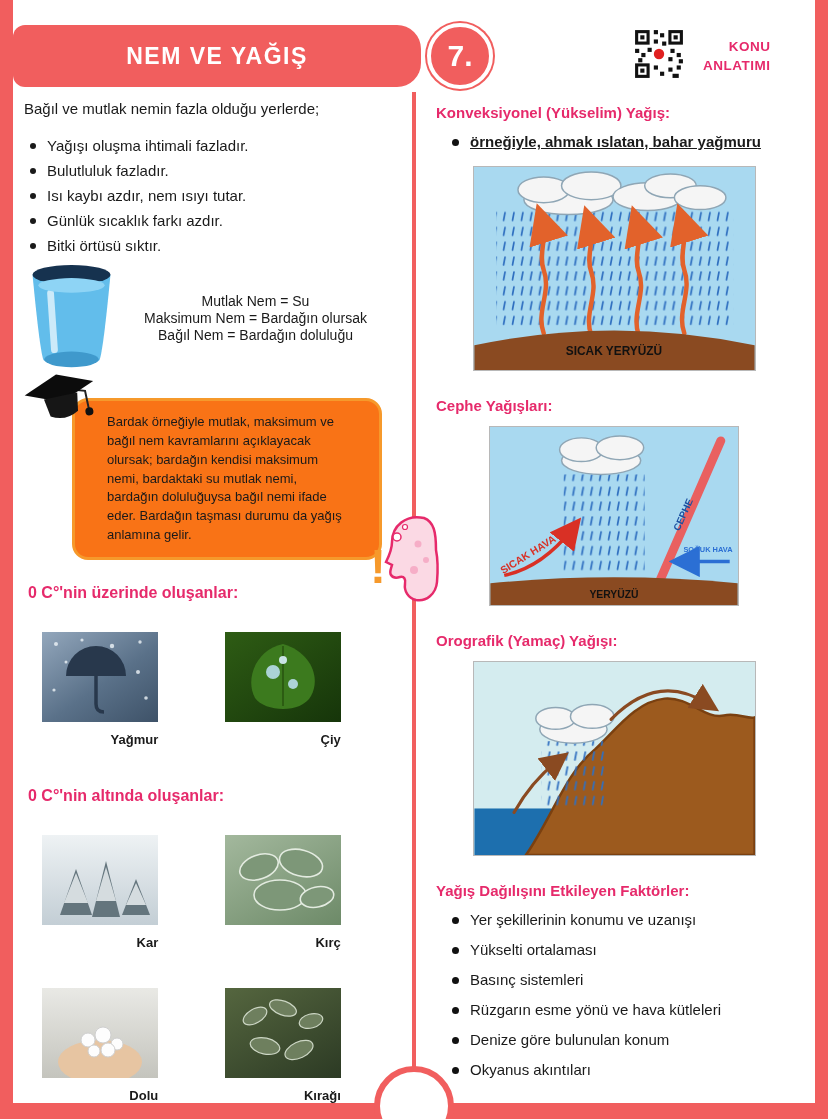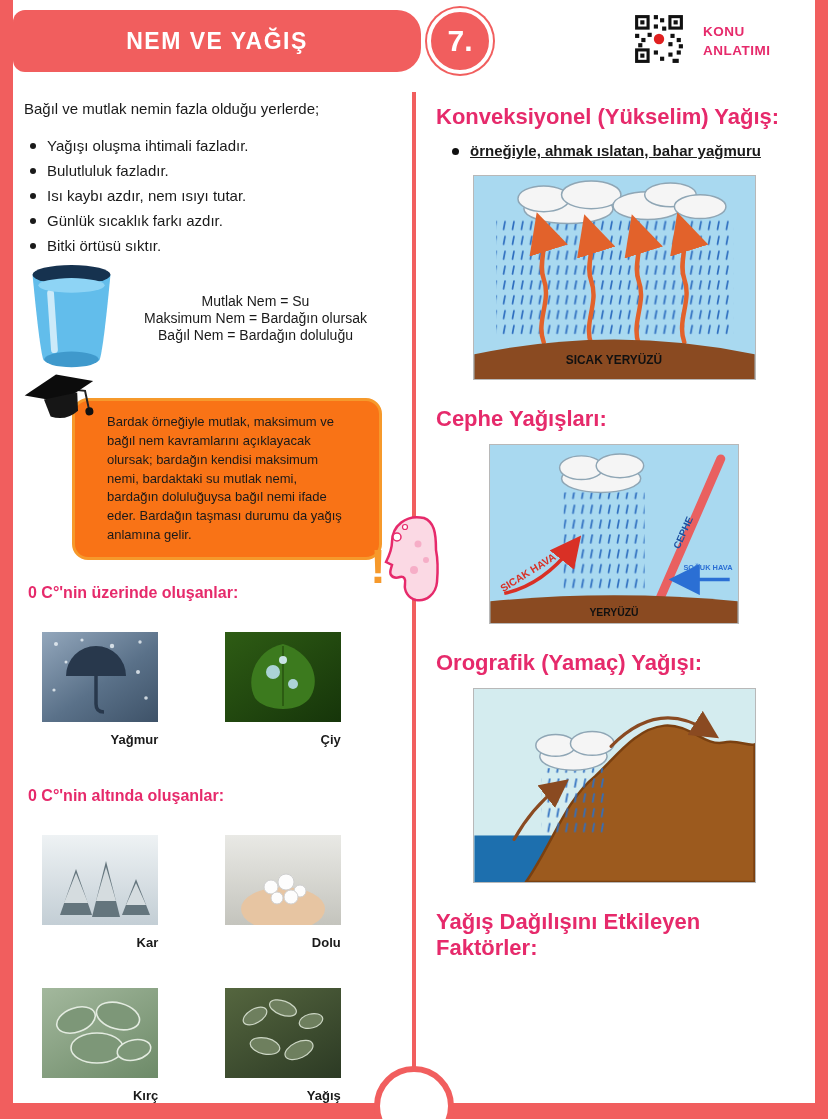--- a/index.html
+++ b/index.html
@@ -9,21 +9,21 @@
 
   
   .edge { position:absolute; top:0; bottom:0; width:13px; background:var(--accent,#f15e5e); z-index:6; }
   .edge.left { left:0; } .edge.right { right:0; }
   .bottom-bar { position:absolute; left:0; right:0; bottom:0; height:16px; background:var(--accent,#f15e5e); z-index:6; }
   .divider { position:absolute; left:412px; top:92px; width:4px; height:982px; background:var(--accent,#f15e5e); z-index:1; }
   .footer-circle { position:absolute; left:374px; top:1066px; width:80px; height:80px; background:#fff;
                    border:6px solid var(--accent,#f15e5e); border-radius:50%; z-index:7; }
 
   
-  .header { position:absolute; top:0; left:0; right:0; height:92px; z-index:5; }
+  .header { position:absolute; top:15px; left:0; right:0; height:92px; z-index:5;text-align:right; }
   .banner { position:absolute; left:13px; top:10px; width:408px; height:62px; background:var(--accent,#f15e5e);
             border-radius:12px 24px 24px 12px; display:flex; align-items:center; justify-content:center; }
   .title { color:#fff; font-size:23px; font-weight:bold; letter-spacing:1.5px; }
   .diamond { position:absolute; left:435px; top:16px; width:50px; height:50px; background:var(--accent,#f15e5e);
              transform:rotate(45deg); border-radius:8px; }
   .num-circle { position:absolute; left:427px; top:8px; width:66px; height:66px; background:var(--accent,#f15e5e);
                 border:4px solid #fff; border-radius:50%; box-shadow:0 0 0 2px var(--accent,#f15e5e);
                 display:flex; align-items:center; justify-content:center; color:#fff; font-size:30px; font-weight:bold; }
   .qr { position:absolute; left:633px; top:13px; }
   .kono-badge { position:absolute; left:703px; top:23px; color:var(--pink,#e62a6b); font-weight:bold;
@@ -59,21 +59,21 @@
   .photo-yagmur { background:linear-gradient(145deg,#93a7bc 0%,#5a7189 55%,#3e5268 100%); }
   .photo-ciy    { background:linear-gradient(145deg,#2e5c14 0%,#16350a 100%); }
   .photo-kar    { background:linear-gradient(180deg,#eef2f4 0%,#c3ced5 100%); }
   .photo-dolu   { background:linear-gradient(180deg,#e9e9e5 0%,#c4c4bd 100%); }
   .photo-kirc   { background:linear-gradient(150deg,#a3b89d 0%,#6d8a68 100%); }
   .photo-kiragi { background:linear-gradient(150deg,#55663f 0%,#2c3a24 100%); }
 
   .head-silhouette { position:absolute; left:380px; top:512px; z-index:4; }
 
   
-  .r-heading { color:var(--pink,#e62a6b); font-weight:bold; font-size:22px; margin:0 0 12px 0; }
+  .r-heading { color:var(--pink,#e62a6b); font-weight:bold; font-size:15px; margin:0 0 12px 0; }
   .r-heading.first { margin-top:8px; }
   .kw-bullet { position:relative; margin:0 0 16px 16px; padding-left:18px; font-size:15px; font-weight:bold; }
   .kw-bullet::before { content:''; position:absolute; left:0; top:5.5px; width:7px; height:7px; border-radius:50%; background:#111; }
   .kw-bullet span { text-decoration:underline; }
   .diagram { display:block; margin:0 auto 26px auto; border:1px solid #b8b8b8; background:#a9d9f0; }
   .factors { list-style:none; margin:8px 0 0 16px; }
   .factors li { position:relative; padding-left:18px; margin-bottom:13px; font-size:15px; }
   .factors li::before { content:''; position:absolute; left:0; top:5.5px; width:7px; height:7px; border-radius:50%; background:#111; }
 </style>
 </head>
@@ -234,60 +234,60 @@
             <g fill="#f2f6f8" opacity="0.8">
               <path d="M22,68 L34,38 L46,68 Z"></path>
                 <path d="M54,66 L64,32 L74,66 Z"></path>
                 <path d="M84,70 L94,48 L104,70 Z"></path>
             </g>
           </svg>
         </div>
         <figcaption class="caption">Kar</figcaption>
       </figure>
       <figure>
+        <div class="photo photo-kirc">
+          <svg width="116" height="90" viewBox="0 0 116 90">
+            <g fill="#7d9778" stroke="#e3ebe0" stroke-width="1.6">
+              <ellipse cx="34" cy="32" rx="20" ry="12" transform="rotate(-20 34 32)"></ellipse>
+              <ellipse cx="76" cy="28" rx="22" ry="13" transform="rotate(15 76 28)"></ellipse>
+              <ellipse cx="55" cy="60" rx="26" ry="15"></ellipse>
+              <ellipse cx="92" cy="62" rx="17" ry="10" transform="rotate(-12 92 62)"></ellipse>
+            </g>
+          </svg>
+        </div>
+        <figcaption class="caption">Kırç</figcaption>
+      </figure>
+      <figure>
         <div class="photo photo-dolu">
           <svg width="116" height="90" viewBox="0 0 116 90">
             <ellipse cx="58" cy="74" rx="42" ry="22" fill="#e7c5a2"></ellipse>
             <g fill="#fdfdfd" stroke="#cfcfcf">
               <circle cx="46" cy="52" r="7"></circle>
                 <circle cx="61" cy="47" r="8"></circle>
                 <circle cx="75" cy="56" r="6"></circle>
               <circle cx="52" cy="63" r="6"></circle>
                 <circle cx="66" cy="62" r="7"></circle>
             </g>
           </svg>
         </div>
         <figcaption class="caption">Dolu</figcaption>
       </figure>
       <figure>
-        <div class="photo photo-kirc">
-          <svg width="116" height="90" viewBox="0 0 116 90">
-            <g fill="#7d9778" stroke="#e3ebe0" stroke-width="1.6">
-              <ellipse cx="34" cy="32" rx="20" ry="12" transform="rotate(-20 34 32)"></ellipse>
-              <ellipse cx="76" cy="28" rx="22" ry="13" transform="rotate(15 76 28)"></ellipse>
-              <ellipse cx="55" cy="60" rx="26" ry="15"></ellipse>
-              <ellipse cx="92" cy="62" rx="17" ry="10" transform="rotate(-12 92 62)"></ellipse>
-            </g>
-          </svg>
-        </div>
-        <figcaption class="caption">Kırç</figcaption>
-      </figure>
-      <figure>
         <div class="photo photo-kiragi">
           <svg width="116" height="90" viewBox="0 0 116 90">
             <g fill="#6e7f5e" stroke="#ccd6c4" stroke-width="1.2">
               <ellipse cx="30" cy="28" rx="13" ry="7" transform="rotate(-30 30 28)"></ellipse>
               <ellipse cx="58" cy="20" rx="14" ry="7" transform="rotate(20 58 20)"></ellipse>
               <ellipse cx="86" cy="33" rx="12" ry="7" transform="rotate(-15 86 33)"></ellipse>
               <ellipse cx="40" cy="58" rx="15" ry="8" transform="rotate(12 40 58)"></ellipse>
               <ellipse cx="74" cy="62" rx="15" ry="8" transform="rotate(-25 74 62)"></ellipse>
             </g>
           </svg>
         </div>
-        <figcaption class="caption">Yağış</figcaption>
+        <figcaption class="caption">Kırağı</figcaption>
       </figure>
     </div>
   </div>
 
   <div class="col-right">
 
     <h3 class="r-heading first">Konveksiyonel (Yükselim) Yağış:</h3>
     <div class="kw-bullet">
       <span>örneğiyle, ahmak ıslatan, bahar yağmuru</span>
     </div>
@@ -372,15 +372,23 @@
           <ellipse cx="82" cy="57" rx="20" ry="11"></ellipse>
           <ellipse cx="119" cy="55" rx="22" ry="12"></ellipse>
       </g>
       <g stroke="#8a4a21" stroke-width="3.2" fill="none" stroke-linecap="round">
         <path d="M40,152 Q58,120 84,100" marker-end="url(#mBr)"></path>
         <path d="M138,58 Q185,10 235,42" marker-end="url(#mBr)"></path>
       </g>
     </svg>
 
     <h3 class="r-heading">Yağış Dağılışını Etkileyen Faktörler:</h3>
+    <ul class="factors">
+      <li>Yer şekillerinin konumu ve uzanışı</li>
+      <li>Yükselti ortalaması</li>
+      <li>Basınç sistemleri</li>
+      <li>Rüzgarın esme yönü ve hava kütleleri</li>
+      <li>Denize göre bulunulan konum</li>
+      <li>Okyanus akıntıları</li>
+    </ul>
   </div>
 
 </div>
 
 </body></html>

